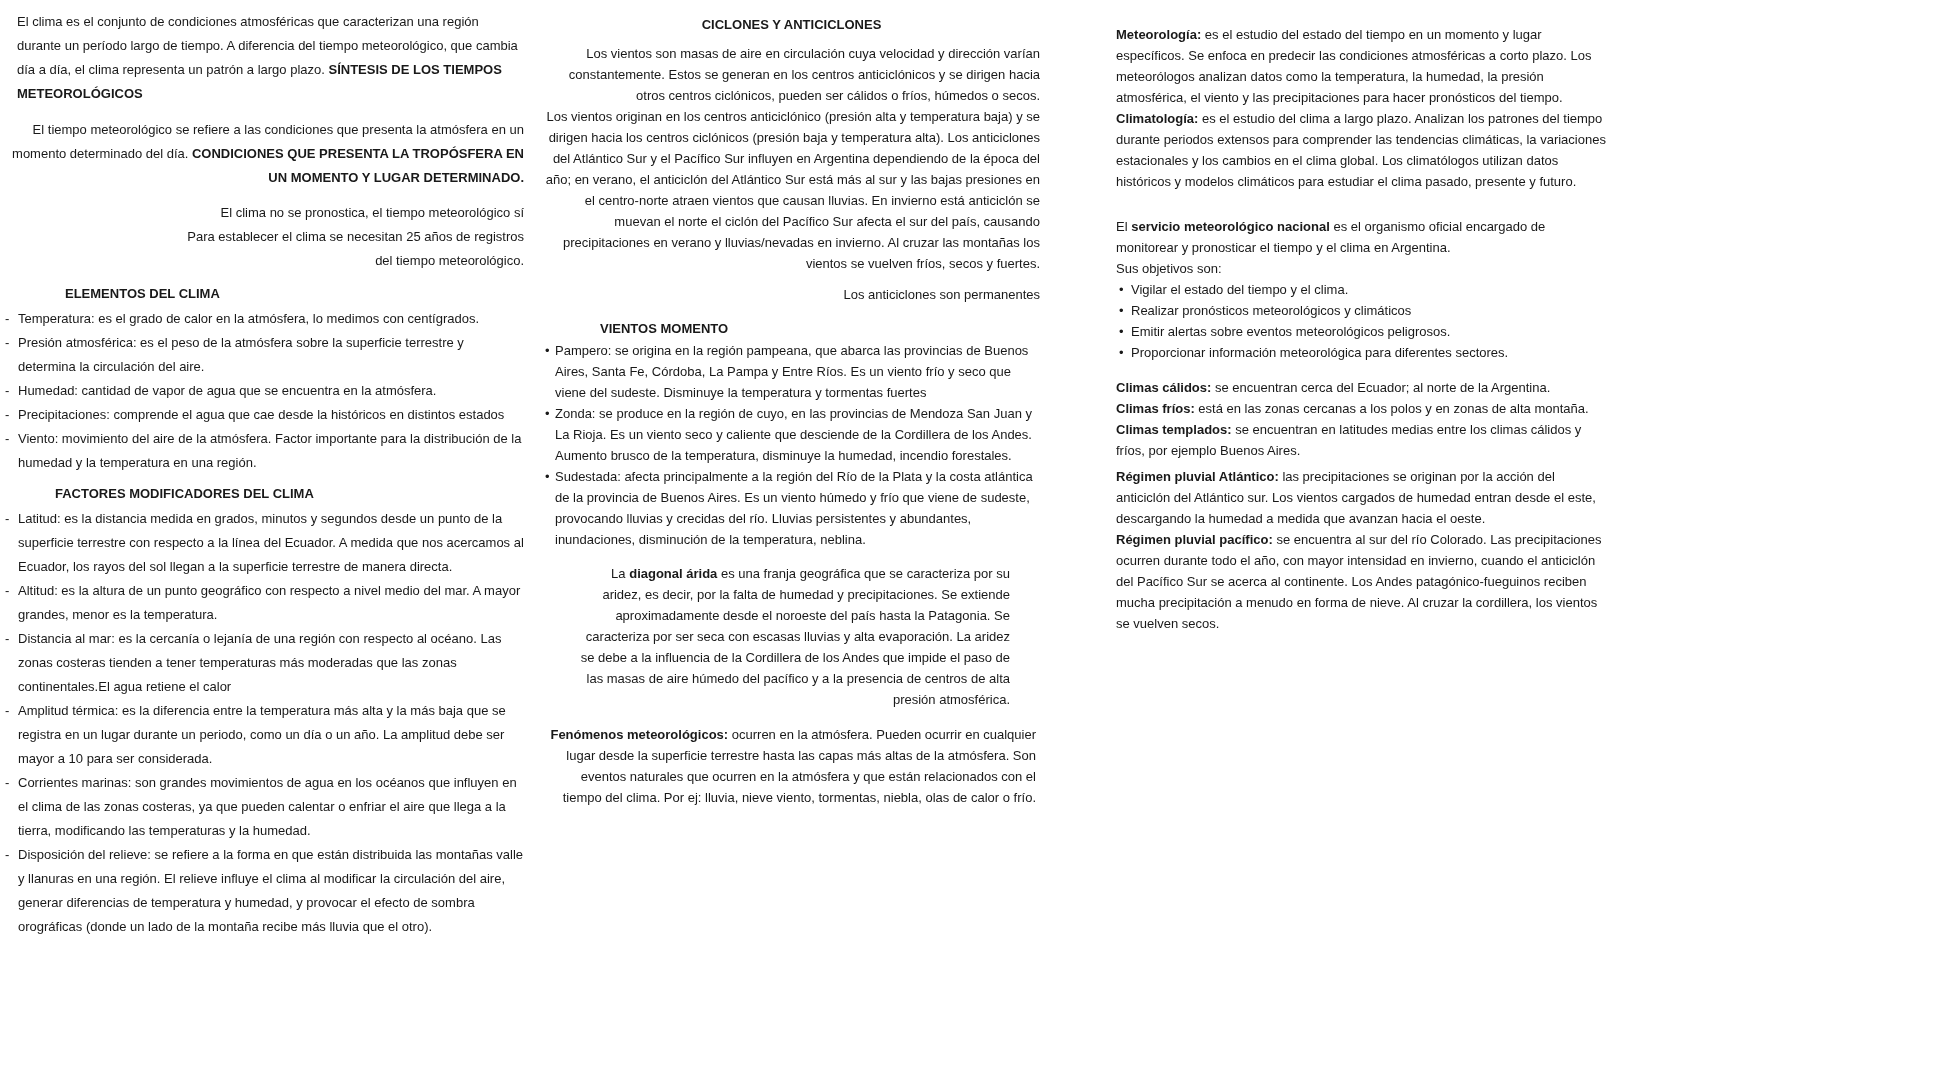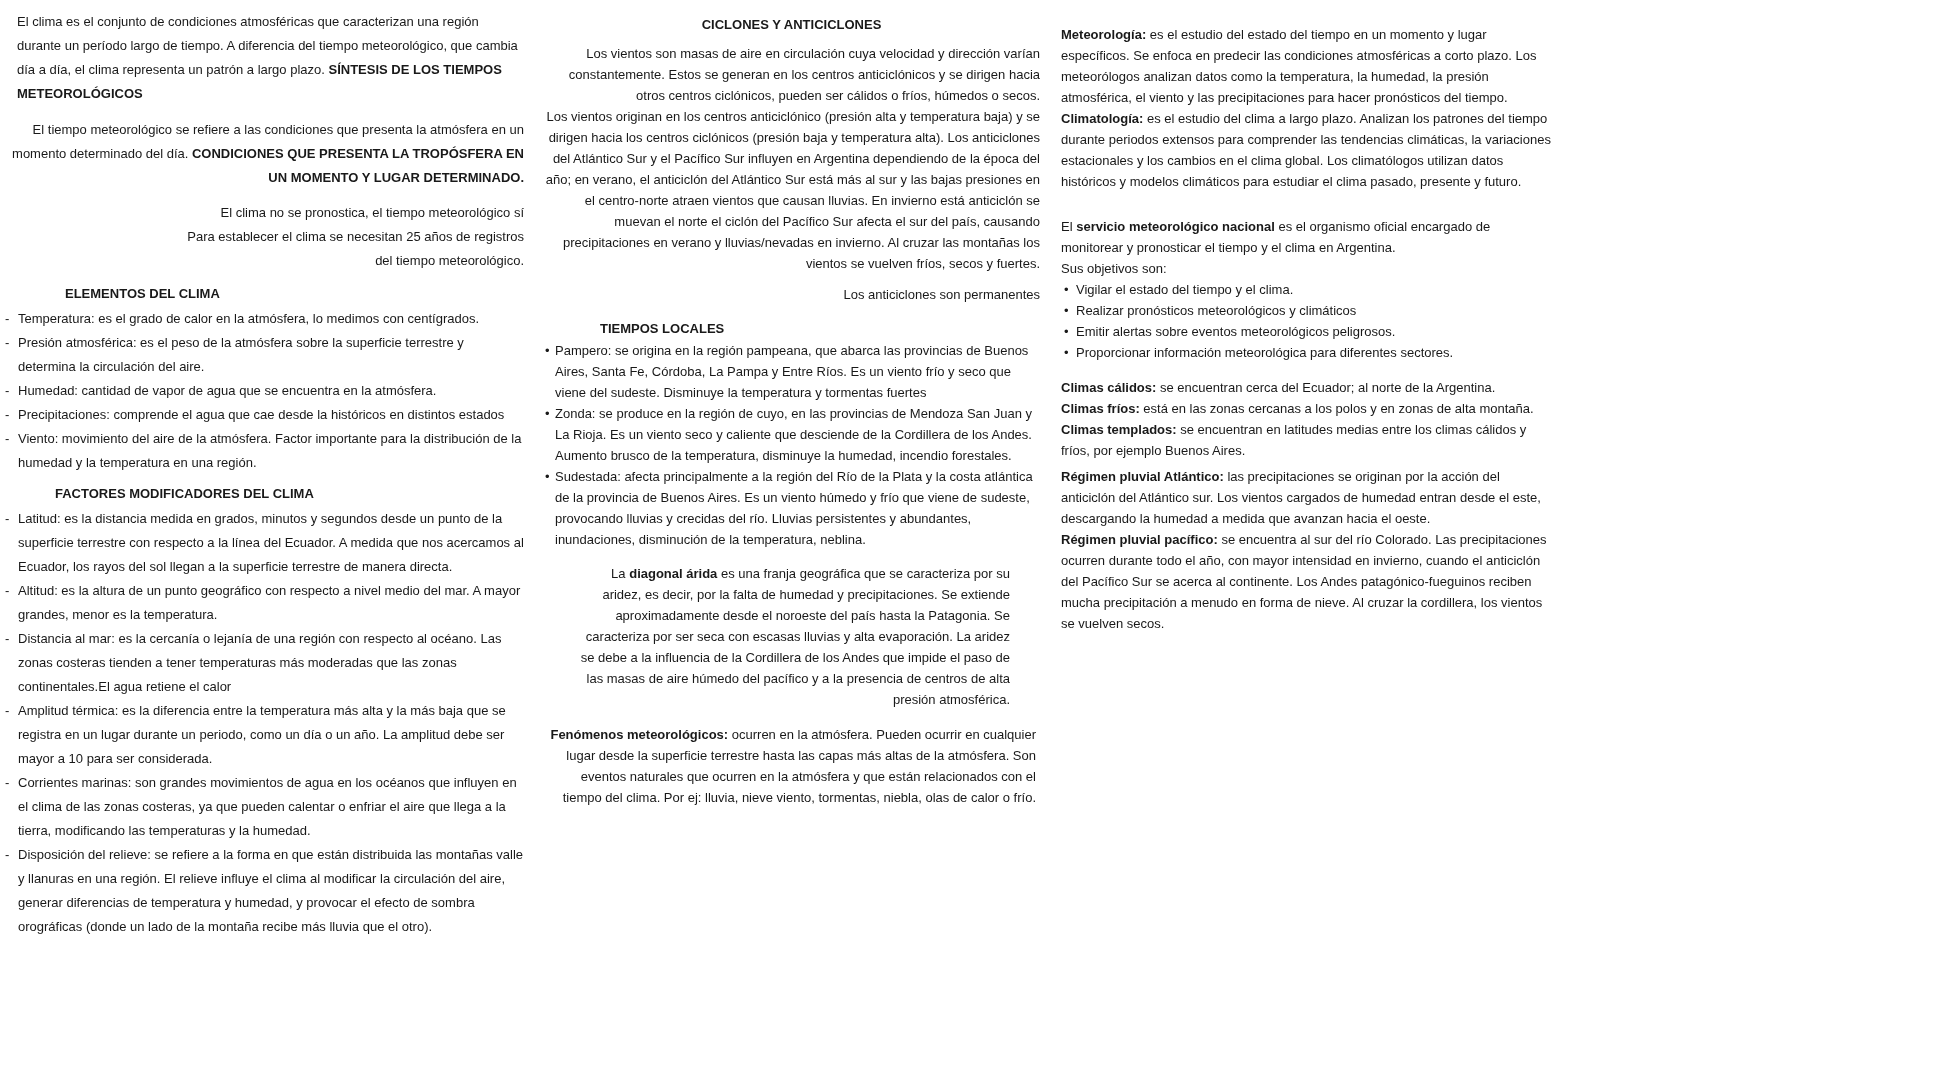--- a/index.html
+++ b/index.html
@@ -6,21 +6,21 @@
   html, body { background:#ffffff; }
   body {
     width:1935px; height:1080px; overflow:hidden;
     font-family:"Liberation Sans","DejaVu Sans",sans-serif;
     font-size:13px; color:#191919;
   }
   .page { position:relative; width:1746px; height:1080px; background:#ffffff; }
   .col  { position:absolute; }
   .col1 { left:5px;    top:10px; width:519px; line-height:24px; }
   .col2 { left:543px;  top:14px; width:497px; line-height:21px; }
-  .col3 { left:1061px; top:24px; width:492px; line-height:21px; }
+  .col3 { left:1116px; top:24px; width:492px; line-height:21px; }
   b, .hd { font-weight:bold; }
   .c { text-align:right; }
   .line { display:block; }
   .col1 .intro      { padding-left:12px; margin-bottom:12px; }
   .col1 .tiempo     { margin-bottom:11px; }
   .col1 .pronostico { margin-bottom:9px; }
   .hd-elementos { margin:0 0 1px 60px; }
   .hd-factores  { margin:7px 0 1px 50px; }
   .li { display:flex; align-items:flex-start; }
   .li .mk  { flex:0 0 13px; }
@@ -115,21 +115,21 @@
 
   <section class="col col2">
 
     <div class="hd hd-ciclones">CICLONES Y ANTICICLONES</div>
 
     <p class="c">Los vientos son masas de aire en circulación cuya velocidad y dirección varían constantemente. Estos se generan en los centros anticiclónicos y se dirigen hacia otros centros ciclónicos, pueden ser cálidos o fríos, húmedos o secos.</p>
     <p class="c">Los vientos originan en los centros anticiclónico (presión alta y temperatura baja) y se dirigen hacia los centros ciclónicos (presión baja y temperatura alta). Los anticiclones del Atlántico Sur y el Pacífico Sur influyen en Argentina dependiendo de la época del año; en verano, el anticiclón del Atlántico Sur está más al sur y las bajas presiones en el centro-norte atraen vientos que causan lluvias. En invierno está anticiclón se muevan el norte el ciclón del Pacífico Sur afecta el sur del país, causando precipitaciones en verano y lluvias/nevadas en invierno. Al cruzar las montañas los vientos se vuelven fríos, secos y fuertes.</p>
 
     <p class="c permanentes">Los anticiclones son permanentes</p>
 
-    <div class="hd hd-vientos">TIEMPOS LOCALES</div>
+    <div class="hd hd-vientos">VIENTOS MOMENTO</div>
 
     <div class="list">
       <div class="li">
         <span class="mk">•</span>
         <span class="txt">Pampero: se origina en la región pampeana, que abarca las provincias de Buenos Aires, Santa Fe, Córdoba, La Pampa y Entre Ríos. Es un viento frío y seco que viene del sudeste. Disminuye la temperatura y tormentas fuertes</span>
       </div>
       <div class="li">
         <span class="mk">•</span>
         <span class="txt">Zonda: se produce en la región de cuyo, en las provincias de Mendoza San Juan y La Rioja. Es un viento seco y caliente que desciende de la Cordillera de los Andes. Aumento brusco de la temperatura, disminuye la humedad, incendio forestales.</span>
       </div>

